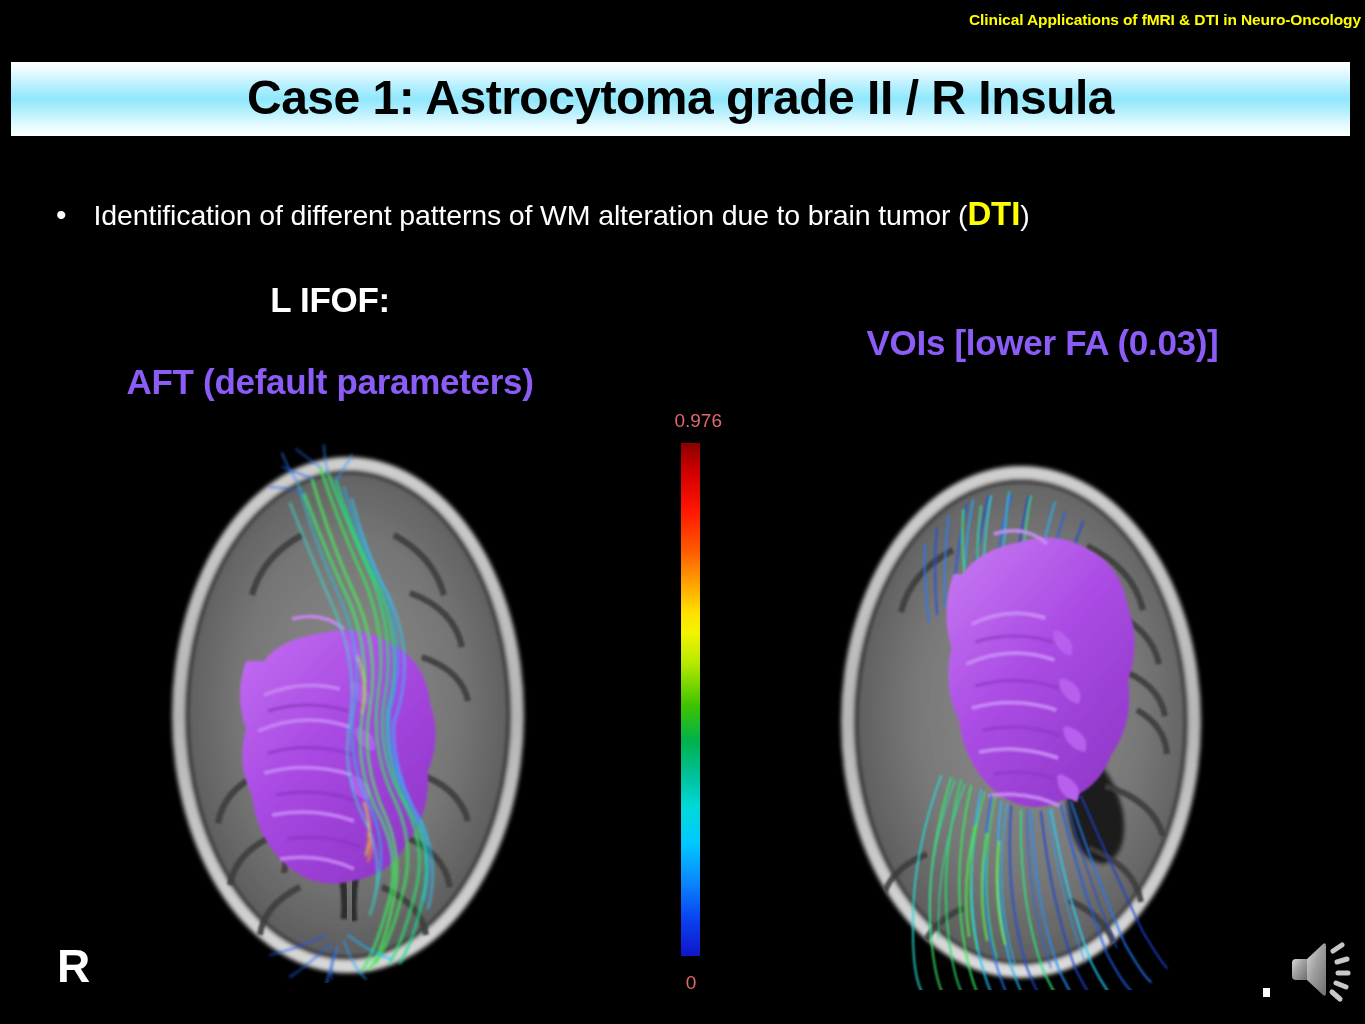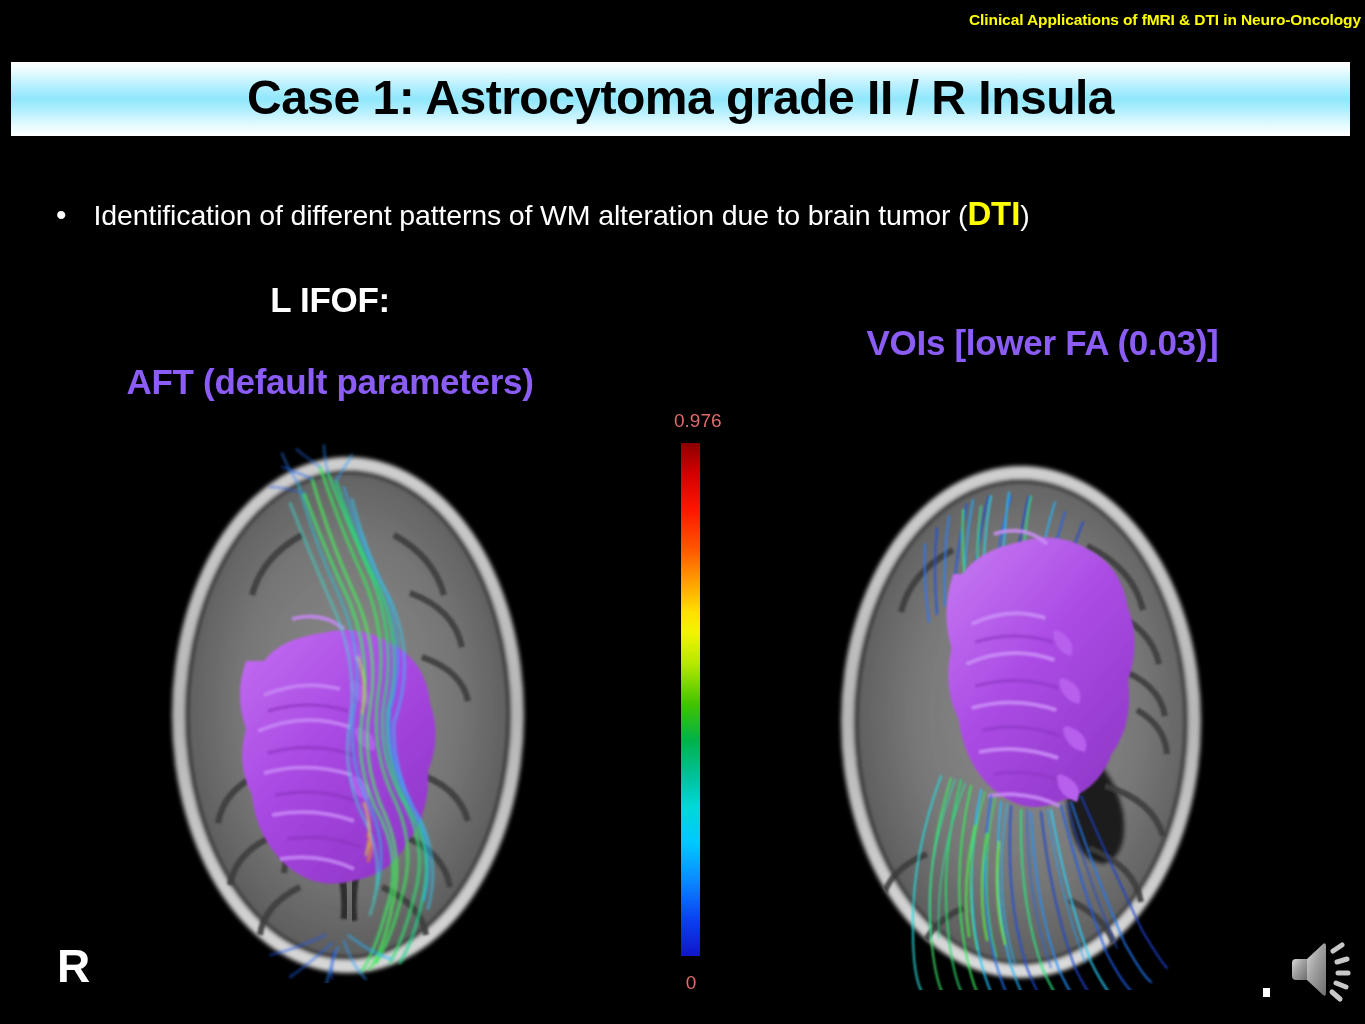--- a/index.html
+++ b/index.html
@@ -128,24 +128,23 @@
     left: 660px;
     top: 410px;
     width: 62px;
     height: 600px;
   }
   #colorbar-max-label {
     position: absolute;
     top: 0px;
     left: 0px;
     width: 62px;
-    text-align: left;
+    text-align: right;
     color: #e06a6a;
     font-size: 19px;
-    margin-left: 14px;
   }
   #colorbar-bar {
     position: absolute;
     top: 33px;
     left: 21px;
     width: 19px;
     height: 513px;
     background: linear-gradient(to bottom,
         #8b0000 0%,
         #d40000 6%,

